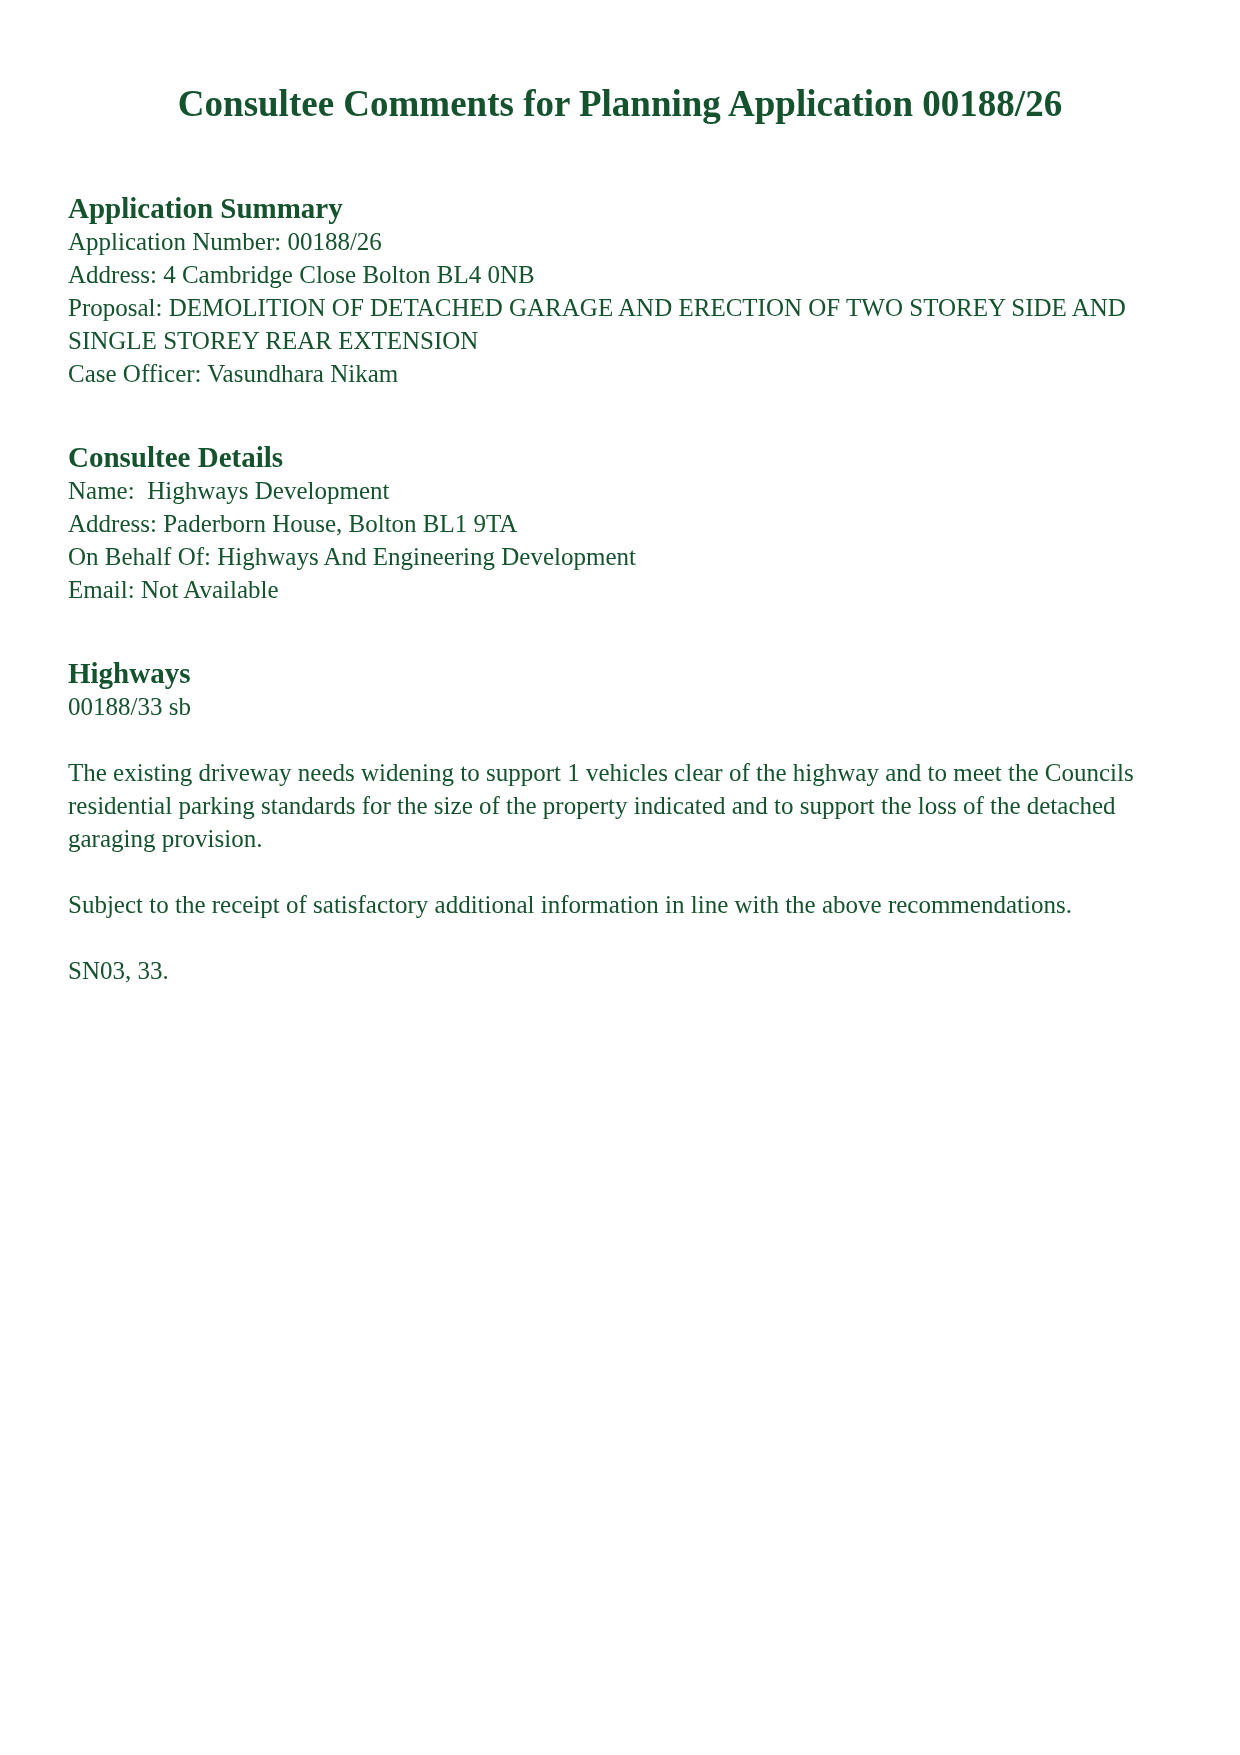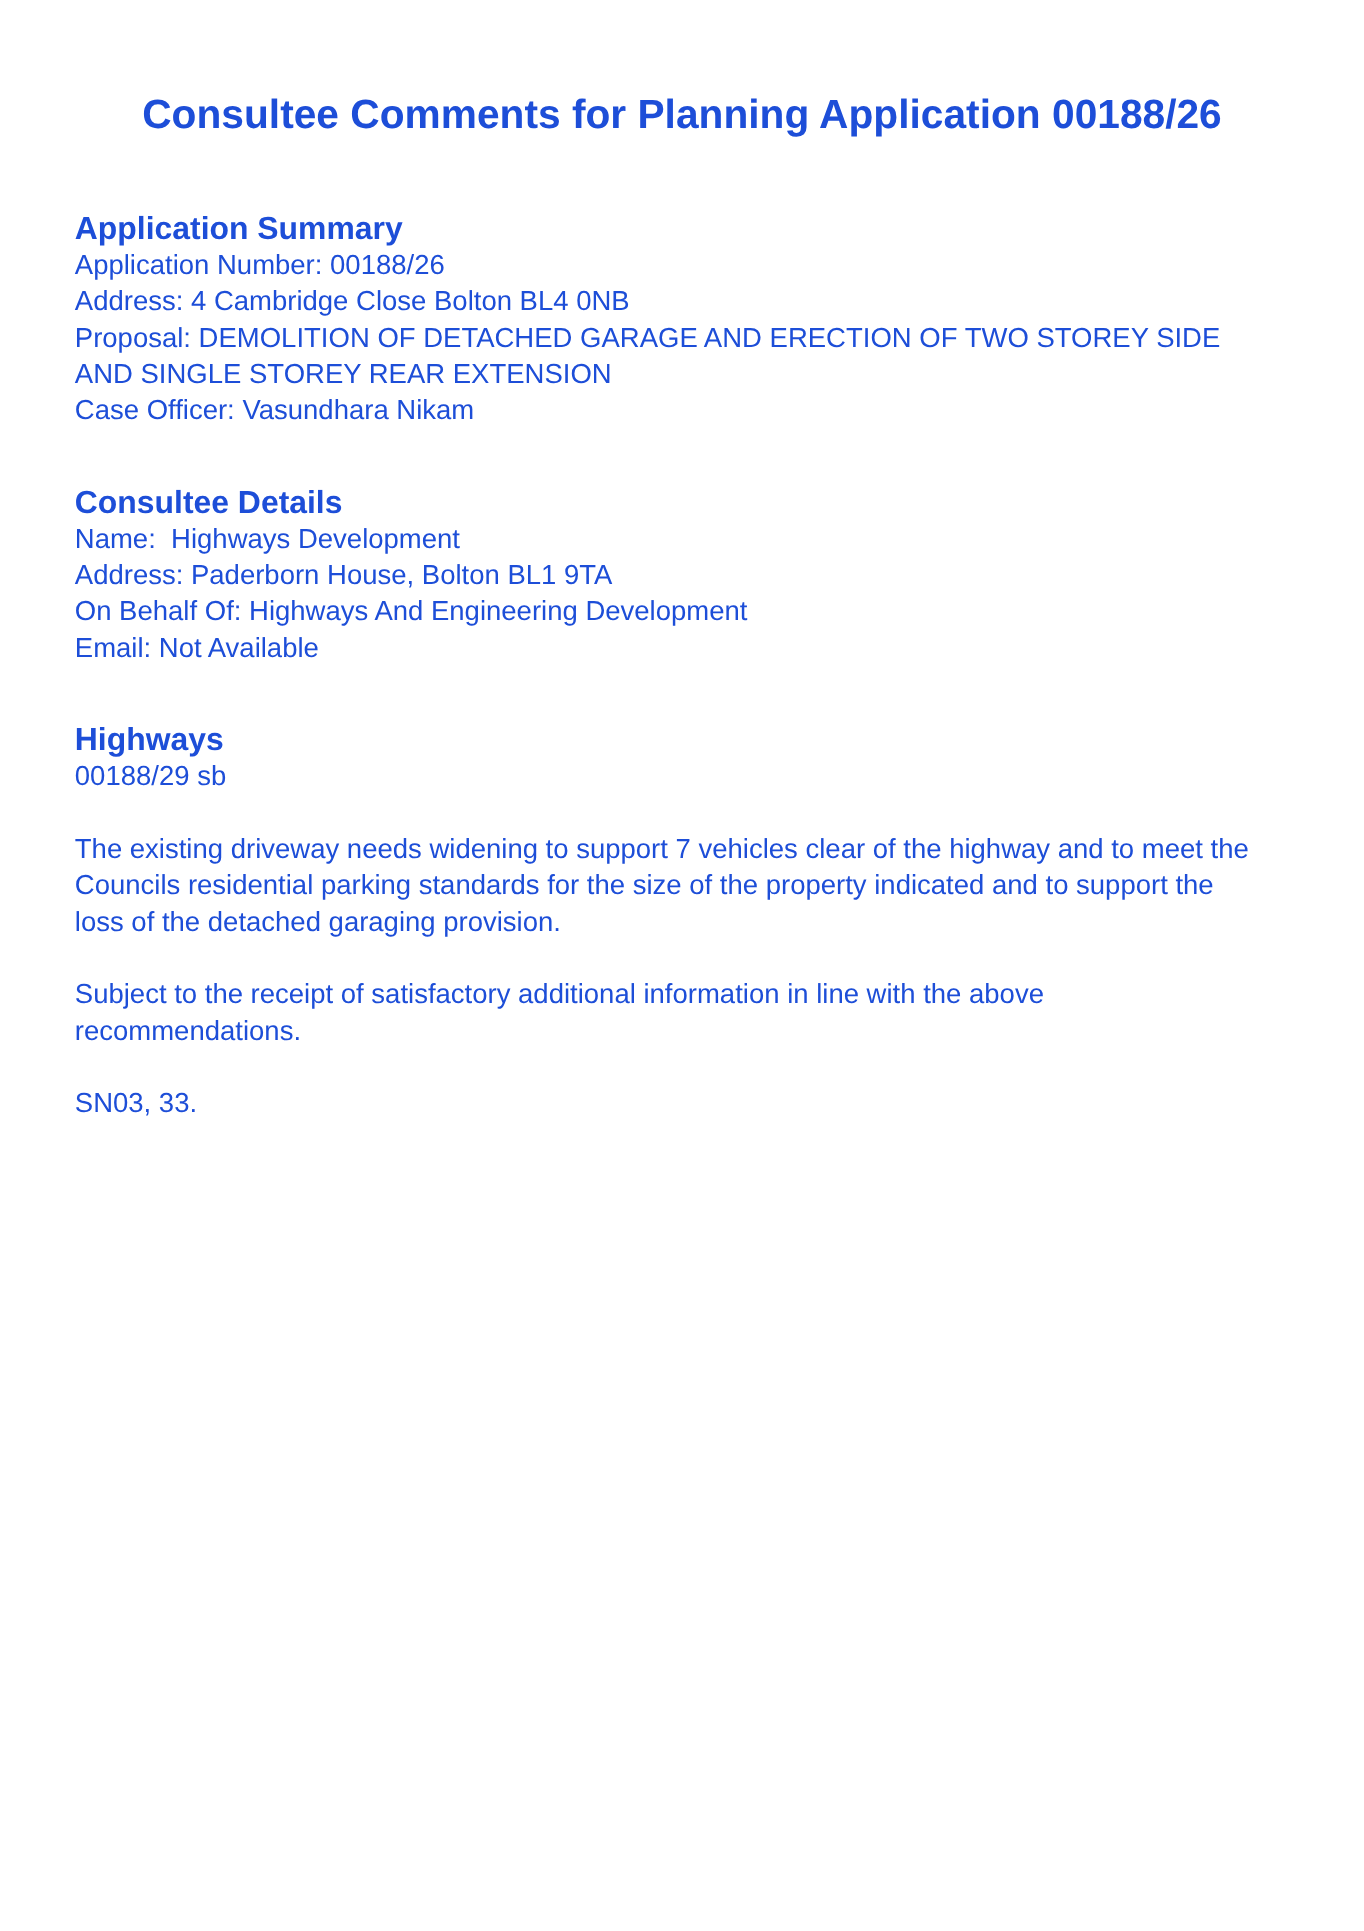--- a/index.html
+++ b/index.html
@@ -5,22 +5,22 @@
   html, body {
     margin: 0;
     padding: 0;
     background: #ffffff;
   }
   .page {
     position: relative;
     width: 1240px;
     height: 1755px;
     background: #ffffff;
-    color: #1d4ed8;
-    font-family: Liberation Sans, sans-serif;
+    color: #14532d;
+    font-family: Liberation Serif, serif;
     box-sizing: border-box;
     padding-top: 82px;
     overflow: hidden;
   }
   .title {
     margin: 0;
     font-size: 37px;
     line-height: 44px;
     font-weight: bold;
     text-align: center;
@@ -69,20 +69,20 @@
     <section class="sect">
       <h2>Consultee Details</h2>
       <p>Name:  Highways Development</p>
       <p>Address: Paderborn House, Bolton BL1 9TA</p>
       <p>On Behalf Of: Highways And Engineering Development</p>
       <p>Email: Not Available</p>
     </section>
 
     <section class="sect">
       <h2>Highways</h2>
-      <p>00188/29 sb</p>
-      <p class="para">The existing driveway needs widening to support 7 vehicles clear of the highway and to meet the Councils residential parking standards for the size of the property indicated and to support the loss of the detached garaging provision.</p>
+      <p>00188/33 sb</p>
+      <p class="para">The existing driveway needs widening to support 1 vehicles clear of the highway and to meet the Councils residential parking standards for the size of the property indicated and to support the loss of the detached garaging provision.</p>
       <p class="para">Subject to the receipt of satisfactory additional information in line with the above recommendations.</p>
       <p class="para">SN03, 33.</p>
     </section>
 
   </div>
 </div>
 
 </body></html>

